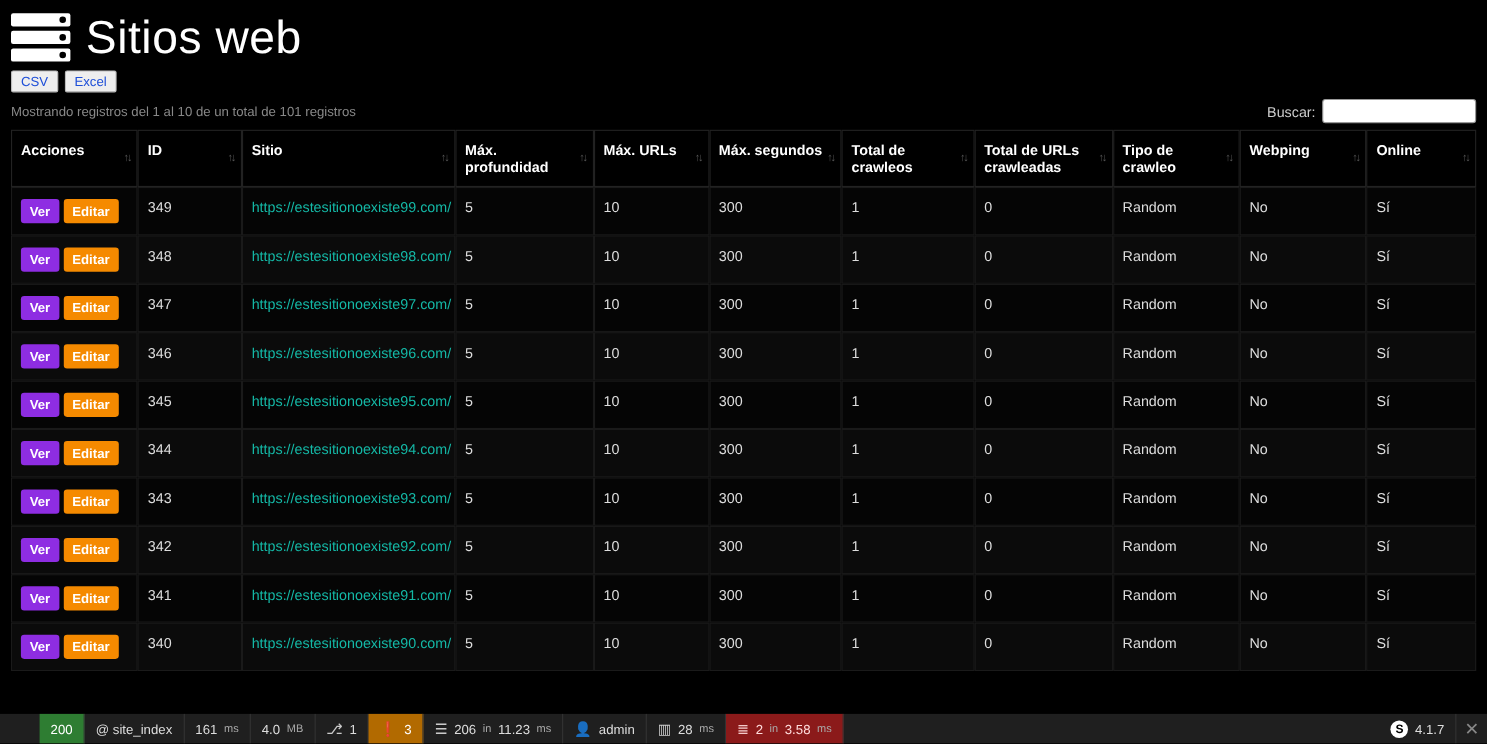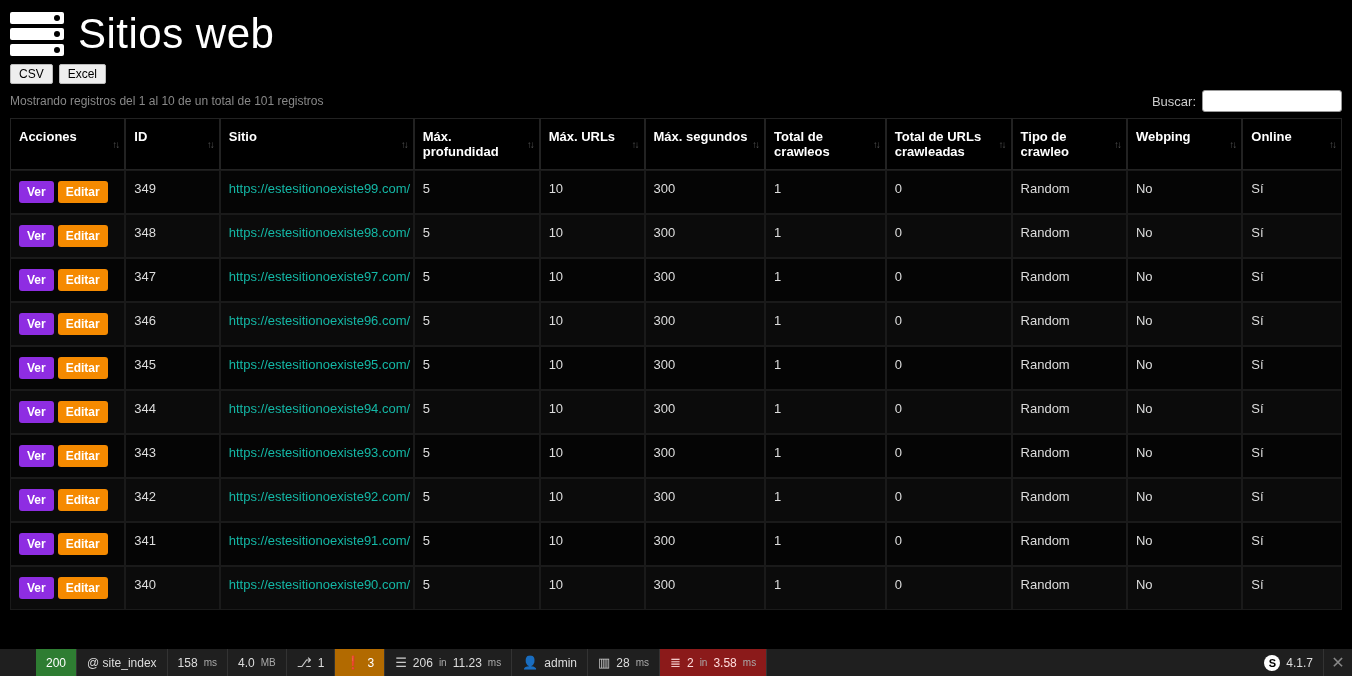--- a/index.html
+++ b/index.html
@@ -25,21 +25,21 @@
     font-weight: 300;
     font-size: 42px;
     letter-spacing: 0.5px;
   }
   .server-icon { width: 54px; height: 44px; display:flex; flex-direction:column; justify-content:space-between; }
   .server-icon .bar { background:#fff; height:12px; width:100%; border-radius:2px; position:relative; }
   .server-icon .bar::after { content:""; position:absolute; right:4px; top:3px; width:6px; height:6px; background:#000; border-radius:50%; }
 
   .export-row { padding: 0 10px 4px 10px; display:flex; gap:6px; }
   .export-btn {
-    background:#eee; color:#000000; border:1px solid #bbb;
+    background:#eee; color:#1d4ed8; border:1px solid #bbb;
     font-size:12px; padding:2px 8px; border-radius:2px; cursor:pointer;
   }
 
   .info-search-row {
     display:flex; justify-content:space-between; align-items:center;
     padding: 2px 10px 6px 10px;
     color:#888; font-size:12px;
   }
   .search-wrap { display:flex; align-items:center; gap:6px; color:#ccc; font-size:13px; }
   .search-wrap input {
@@ -301,21 +301,21 @@
           <td>Sí</td>
         </tr>
       </tbody>
   </table>
 </div>
 
 <div class="debugbar">
   <div class="seg green">200</div>
   <div class="seg">@ site_index</div>
   <div class="seg">
-    <span>158</span>
+    <span>161</span>
       <span class="ms">ms</span>
   </div>
   <div class="seg">
     <span>4.0</span>
       <span class="ms">MB</span>
   </div>
   <div class="seg">
     <span class="icon">⎇</span>
     <span>1</span>
   </div>

